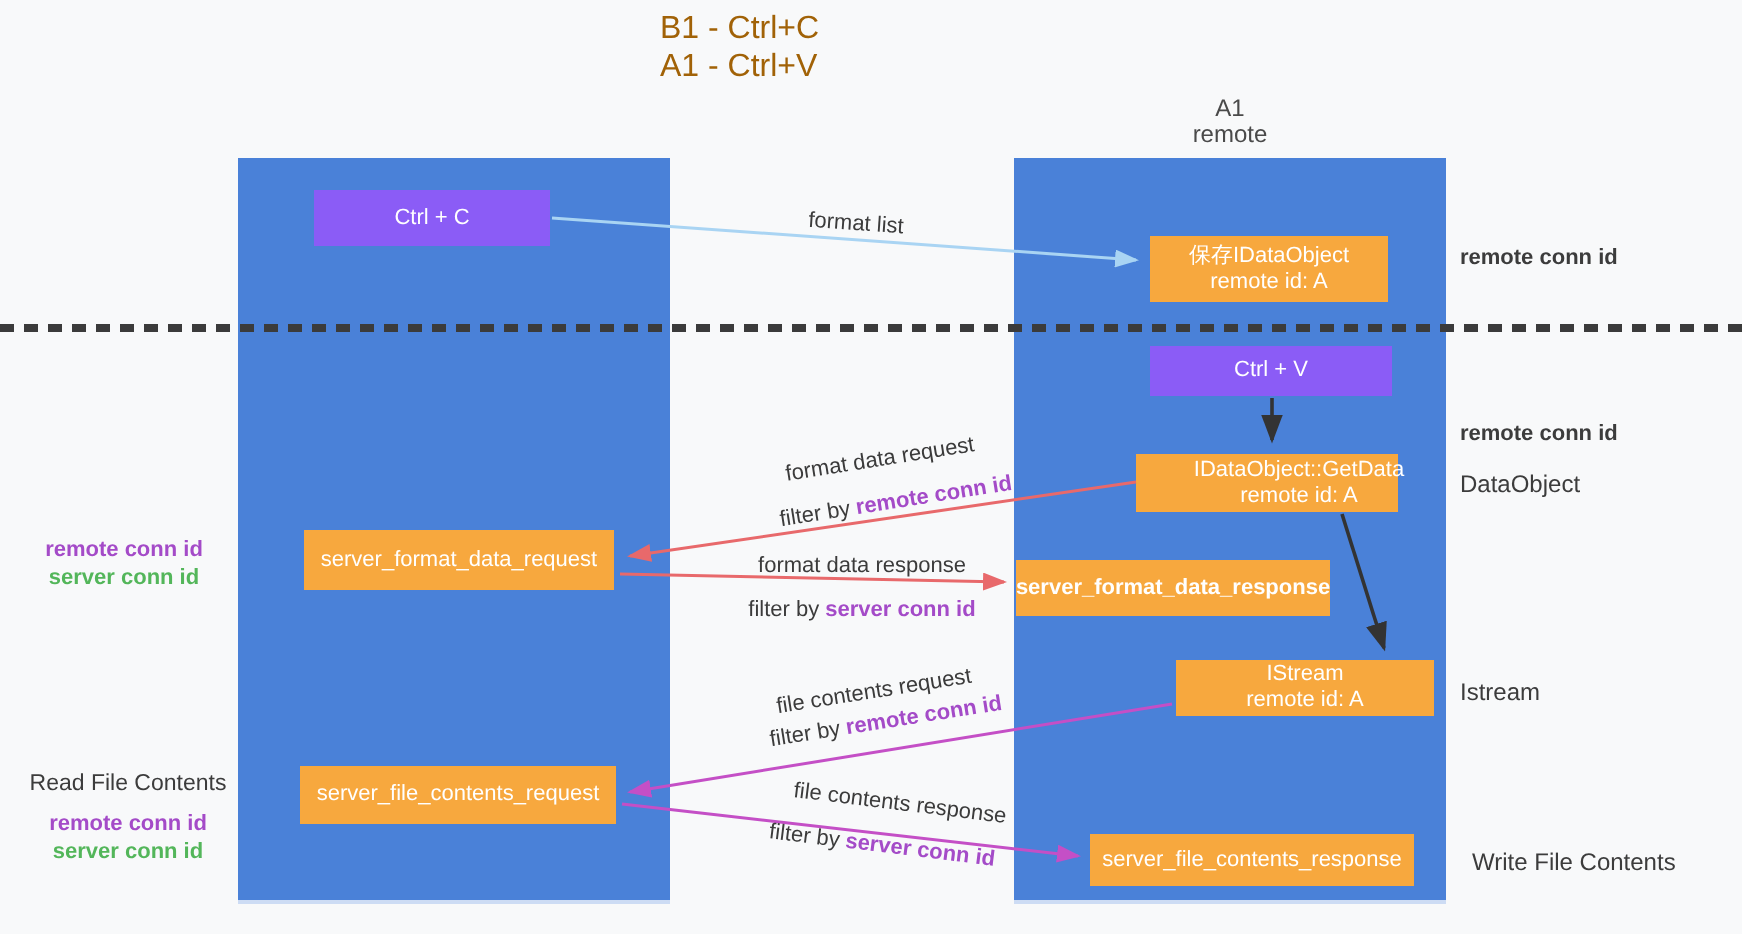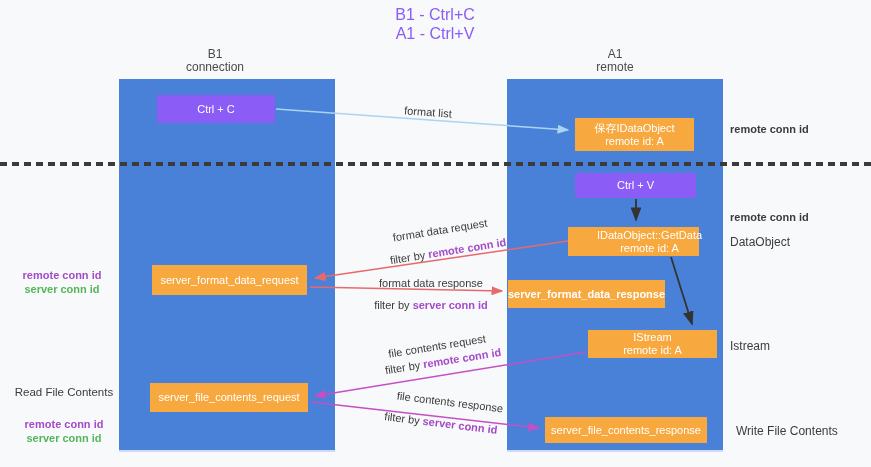--- a/index.html
+++ b/index.html
@@ -7,21 +7,21 @@
     width:871px;height:467px;
     background:#f8f9fa;
     font-family:"Liberation Sans", sans-serif;
     color:#3c3c3c;
     overflow:hidden;
   }
   #canvas{position:relative;width:871px;height:467px;}
 
   .title{
     position:absolute;left:330px;top:5px;width:210px;
-    text-align:center;font-size:16px;line-height:19px;color:#8b5cf6;
+    font-size:16px;line-height:19px;color:#a16207;
   }
   .col-header{
     position:absolute;top:48px;width:140px;text-align:center;
     font-size:12px;line-height:13px;color:#4a4a4a;
   }
   .lifeline{
     position:absolute;top:79px;width:216px;height:373px;
     background:#4a81d8;
     border-bottom:2px solid #cddcf4;
     box-sizing:border-box;
@@ -60,24 +60,20 @@
 </head>
 <body>
 
 <div id="canvas">
 
   <div class="title">
     <div>B1 - Ctrl+C</div>
     <div>A1 - Ctrl+V</div>
   </div>
 
-  <div class="col-header" style="left:145px;">
-    <div>B1</div>
-    <div>connection</div>
-  </div>
   <div class="col-header" style="left:545px;">
     <div>A1</div>
     <div>remote</div>
   </div>
 
   <div class="lifeline" style="left:119px;"></div>
   <div class="lifeline" style="left:507px;"></div>
 
   <div class="box green" style="left:157px;top:95px;width:118px;height:28px;">
     <div>Ctrl + C</div>
@@ -162,18 +158,18 @@
   <div class="side-note bold11 purple" style="left:730px;top:211px;">remote conn id</div>
   <div class="side-note" style="left:730px;top:235px;">DataObject</div>
   <div class="side-note" style="left:730px;top:339px;">Istream</div>
   <div class="side-note" style="left:736px;top:424px;">Write File Contents</div>
 
   <div class="left-group" style="left:14px;top:268px;width:96px;">
     <div class="purple">remote conn id</div>
     <div class="grn">server conn id</div>
   </div>
   <div class="left-group" style="left:12px;top:385px;width:104px;">
-    <div style="color:#3c3c3c;font-size:11.5px;margin-bottom:18px;">Read File Contents</div>
+    <div style="color:#3c3c3c;font-size:11.5px;margin-bottom:6px;">Read File Contents</div>
     <div class="purple">remote conn id</div>
     <div class="grn">server conn id</div>
   </div>
 
 </div>
 
 </body></html>

